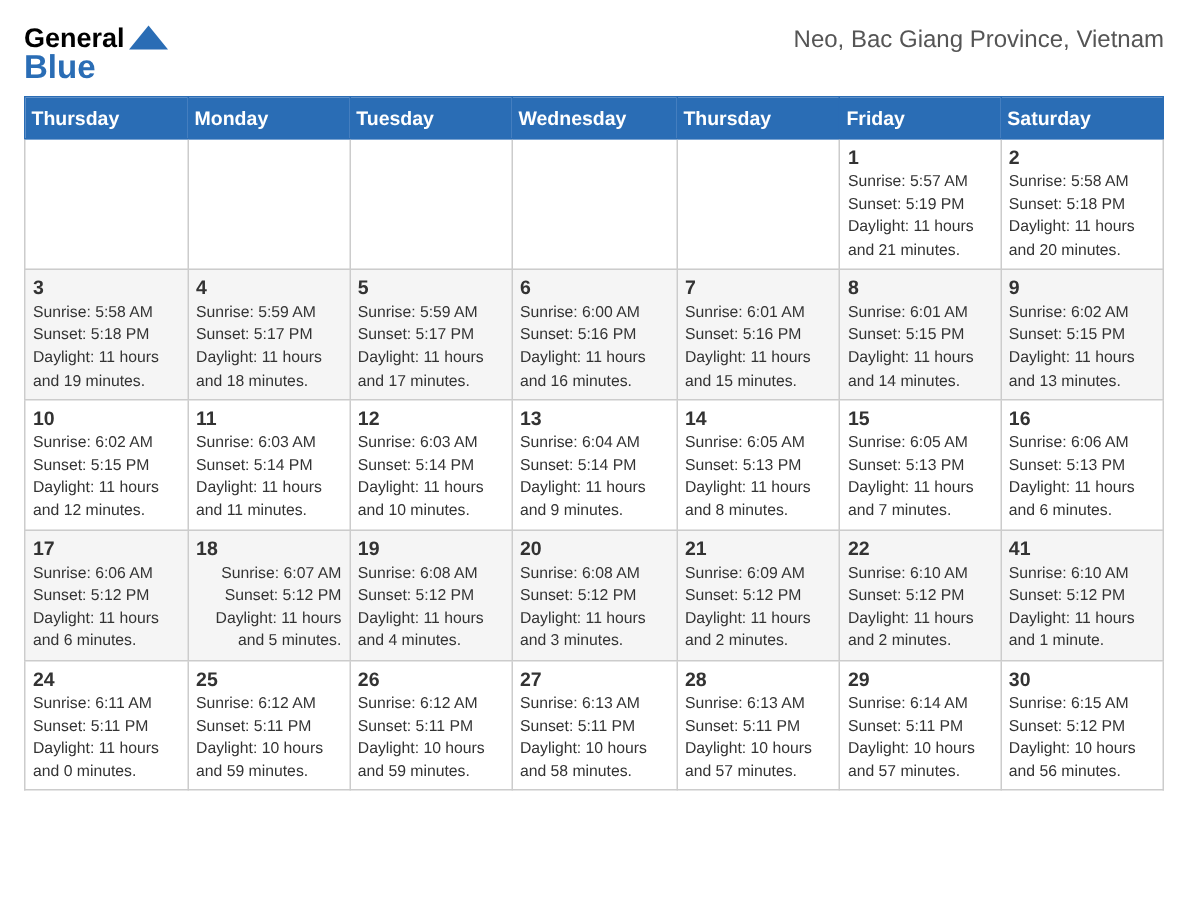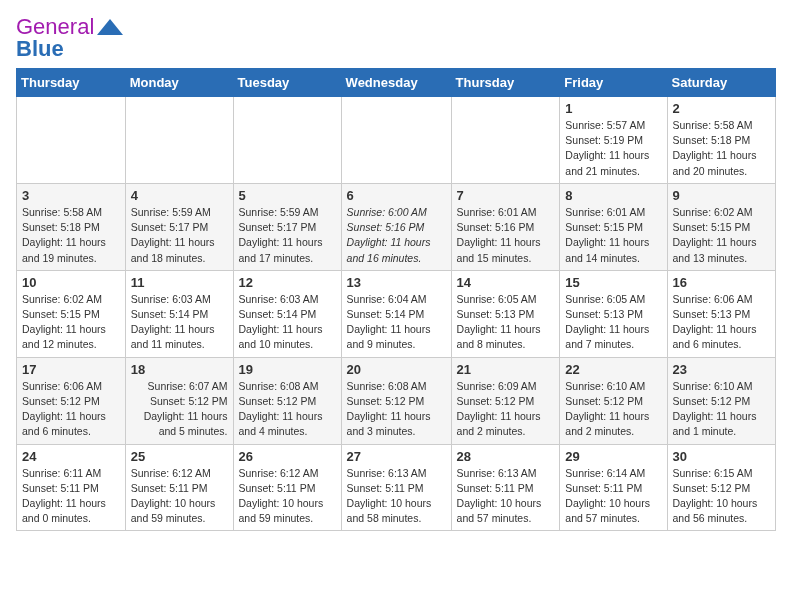--- a/index.html
+++ b/index.html
@@ -16,23 +16,23 @@
       justify-content: space-between;
       margin-bottom: 4px;
     }
     .logo {
       display: flex;
       flex-direction: column;
       align-items: flex-start;
       line-height: 1;
     }
     .logo-general {
-      font-size: 22px;
-      font-weight: normal;
-      color: #a21caf;
+      font-size: 18px;
+      font-weight: bold;
+      color: #000000;
     }
     .logo-blue {
       font-size: 22px;
       font-weight: bold;
       color: #2a6db5;
     }
     .logo-icon {
       width: 28px;
       height: 18px;
       margin-left: 2px;
@@ -102,20 +102,21 @@
   <div class="logo">
     <div class="logo-row">
       <span class="logo-general">General</span>
       <svg class="logo-icon" viewBox="0 0 28 18">
         <polygon points="14,1 27,17 1,17" fill="#2a6db5"></polygon>
       </svg>
     </div>
     <span class="logo-blue">Blue</span>
   </div>
   <div class="title-block">
+    <div class="location-title">Neo, Bac Giang Province, Vietnam</div>
   </div>
 </div>
 
 <table class="calendar-table">
   <thead>
     <tr>
     <th>Thursday</th>
         <th>Monday</th>
         <th>Tuesday</th>
         <th>Wednesday</th>
@@ -163,21 +164,21 @@
         </td>
         <td>
           <span class="day-number">5</span>
           <div class="day-info" style="white-space: pre-line;">Sunrise: 5:59 AM
 Sunset: 5:17 PM
 Daylight: 11 hours
 and 17 minutes.</div>
         </td>
         <td>
           <span class="day-number">6</span>
-          <div class="day-info" style="white-space: pre-line; font-style: italic;">Sunrise: 6:00 AM
+          <div class="day-info" style="white-space: pre-line;">Sunrise: 6:00 AM
 Sunset: 5:16 PM
 Daylight: 11 hours
 and 16 minutes.</div>
         </td>
         <td>
           <span class="day-number">7</span>
           <div class="day-info" style="white-space: pre-line;">Sunrise: 6:01 AM
 Sunset: 5:16 PM
 Daylight: 11 hours
 and 15 minutes.</div>
@@ -285,21 +286,21 @@
 and 2 minutes.</div>
         </td>
         <td>
           <span class="day-number">22</span>
           <div class="day-info" style="white-space: pre-line;">Sunrise: 6:10 AM
 Sunset: 5:12 PM
 Daylight: 11 hours
 and 2 minutes.</div>
         </td>
         <td>
-          <span class="day-number">23</span>
+          <span class="day-number">41</span>
           <div class="day-info" style="white-space: pre-line;">Sunrise: 6:10 AM
 Sunset: 5:12 PM
 Daylight: 11 hours
 and 1 minute.</div>
         </td>
       </tr>
       <tr>
         <td>
           <span class="day-number">24</span>
           <div class="day-info" style="white-space: pre-line;">Sunrise: 6:11 AM

